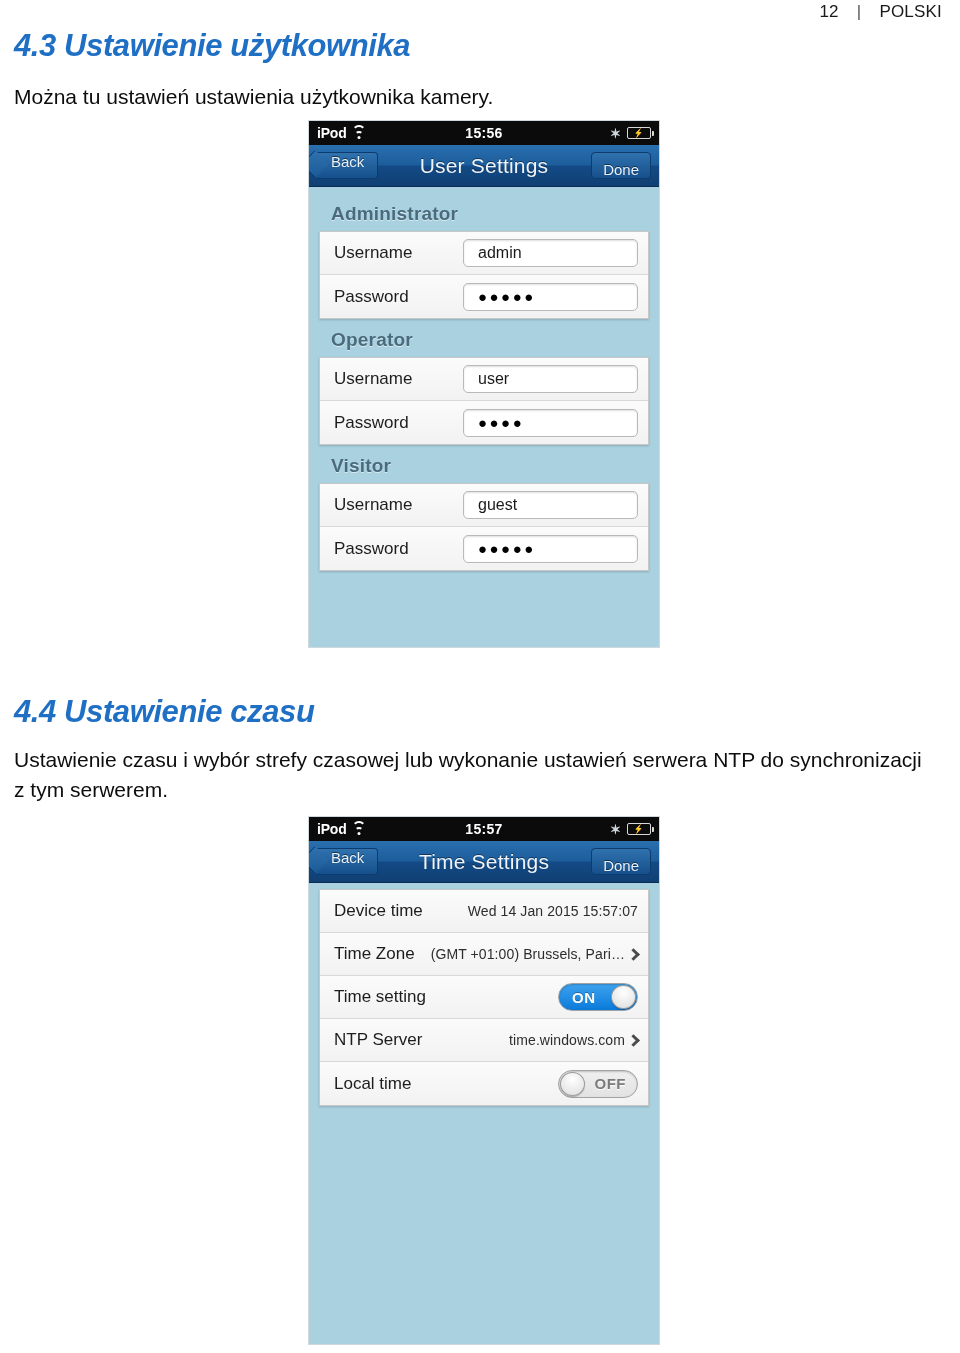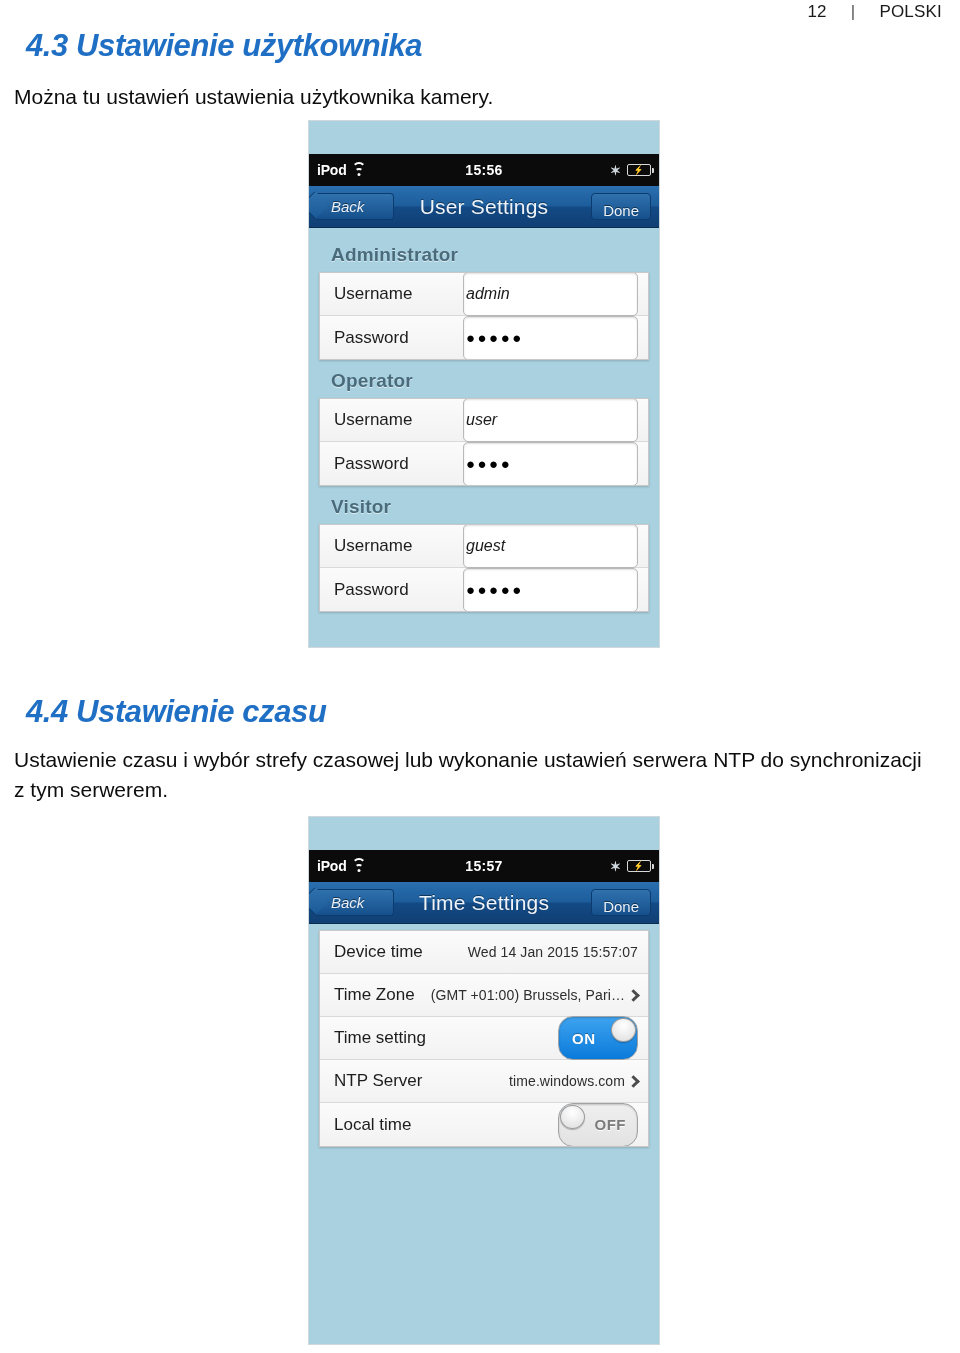--- a/index.html
+++ b/index.html
@@ -10,27 +10,27 @@
     font-family: "Liberation Sans", sans-serif;
     color: #111111;
     position: relative;
     overflow: hidden;
   }
 
   
   .page-header {
     position: absolute; top: 2px; right: 18px;
     font-size: 17px; letter-spacing: .2px; color: #1a1a1a;
-    display: flex; align-items: center; gap: 24px;
+    display: flex; align-items: center; gap: 18px;
     font-family: "Liberation Sans", sans-serif;
   }
   .page-header .bar { color:#555; font-weight:300; }
 
   .h2 {
-    position: absolute; left: 26px; top: 28px;
+    position: absolute; left: 14px; top: 28px;
     font-size: 31px; font-weight: bold; font-style: italic;
     color: #1f6fc4; letter-spacing: -0.4px;
     font-family: "Liberation Sans", sans-serif;
   }
   .h2.second { top: 694px; }
 
   .body-text {
     position: absolute; left: 14px;
     font-size: 21px; line-height: 30px; color: #0d0d0d;
     font-family: "Liberation Sans", sans-serif;
@@ -44,22 +44,22 @@
     background: #a9d1df;
     border: 1px solid #cfd8dc;
     overflow: hidden;
   }
   #shot-user { top: 120px; height: 528px; }
   #shot-time { top: 816px; height: 529px; }
 
   
   .statusbar {
     height: 24px; background: #0b0b0b; color: #ffffff;
-    display: flex; align-items: center; padding: 16px 8px;
-    font-size: 14px; font-weight: bold; position: relative; margin-top: 33px;
+    display: flex; align-items: center; padding: 8px 8px;
+    font-size: 14px; font-weight: bold; position: relative;
   }
   .sb-left { display:flex; align-items:center; gap:5px; }
   .sb-carrier { font-size: 14px; letter-spacing:-.2px; }
   .sb-time {
     position: absolute; left: 0; right: 0; text-align: center;
     font-size: 14px; font-weight: bold; letter-spacing: .3px;
   }
   .sb-right { margin-left:auto; display:flex; align-items:center; gap:6px; z-index:2;}
   .wifi-ic { display:inline-block; width:15px; height:12px; position:relative; }
   .wifi-ic i {
@@ -85,28 +85,27 @@
     background: linear-gradient(to bottom, #2a6fae 0%, #1d5d9c 48%, #134a85 52%, #103f73 100%);
     border-bottom: 1px solid #0a2c53;
     display:flex; align-items:center;
   }
   .nav-title {
     position:absolute; left:0; right:0; text-align:center;
     font-size: 21px; color:#eef4fb; letter-spacing:.2px;
     text-shadow: 0 -1px 0 rgba(0,0,0,.45);
   }
   .btn-back {
-    position:relative; margin-left: 6px; height:27px; padding: 0 29px 0 16px;
-    display:flex; align-items:center; z-index:2;
+    position:relative; margin-left: 6px; height:27px; padding: 0 13px 0 16px;
+    display:flex; z-index:2;
     background: linear-gradient(to bottom,#2f72ae,#16508c);
     border:1px solid #0d3b6d; border-left:none;
     border-radius: 3px 4px 4px 3px;
     color:#e9f1fa; font-size:15px;
     text-shadow: 0 -1px 0 rgba(0,0,0,.5);
-    font-style: italic;
   }
   .btn-back:before{
     content:""; position:absolute; left:-10px; top:1px;
     width:19px; height:19px; transform: rotate(45deg);
     background: linear-gradient(135deg,#2f72ae,#1b5a98);
     border-left:1px solid #0d3b6d; border-bottom:1px solid #0d3b6d;
     border-radius:2px;
   }
   .btn-done {
     margin-left:auto; margin-right: 8px; height:27px; padding:8px 11px;
@@ -131,40 +130,40 @@
     margin-bottom: 4px;
   }
   .row {
     height: 43px; display:flex; align-items:center;
     padding: 0 10px 0 14px; border-bottom: 1px solid #d9d9d9;
     background: linear-gradient(to bottom,#fbfbfb,#f2f2f2);
   }
   .row:last-child { border-bottom: none; align-items: center; }
   .row-label { font-size:17px; color:#1d1d1d; }
   .field {
-    margin-left:auto; width: 175px; height: 44px;
+    margin-left:auto; width: 175px; height: 28px;
     background:#ffffff; border:1px solid #b9b9b9; border-radius:5px;
-    display:flex; align-items:center; padding: 0 2px;
+    display:flex; align-items:center; padding: 0 14px;
     box-shadow: inset 0 1px 2px rgba(0,0,0,.13);
-    font-size:16px; color:#1a1a1a;font-style:italic;
+    font-size:16px; color:#1a1a1a;
   }
   .dots { letter-spacing: 2.5px; font-size: 15px; color:#000; }
 
   
   .row-value {
     margin-left:auto; font-size: 14px; color:#2d2d2d; letter-spacing:.1px;
     white-space: nowrap;
   }
   .chev {
     margin-left: 4px; width: 9px; height: 9px;
     border-right: 3px solid #4b4b4b; border-top: 3px solid #4b4b4b;
     transform: rotate(45deg); display:inline-block;
   }
   .toggle {
-    margin-left:auto; width: 80px; height: 44px; border-radius: 15px;
+    margin-left:auto; width: 80px; height: 28px; border-radius: 15px;
     position: relative; border: 1px solid #9fa3a6;
     display:flex; align-items:center;
     box-shadow: inset 0 1px 2px rgba(0,0,0,.2);
   }
   .toggle.on { background: linear-gradient(to bottom,#3ea3ef,#0a7ada); }
   .toggle.off { background: linear-gradient(to bottom,#efefef,#e2e2e2); }
   .toggle .knob {
     position:absolute; top:1px; width:25px; height:24px; border-radius:50%;
     background: radial-gradient(circle at 50% 30%, #ffffff, #dcdcdc);
     border:1px solid #9b9b9b; box-shadow: 0 1px 1px rgba(0,0,0,.25);

